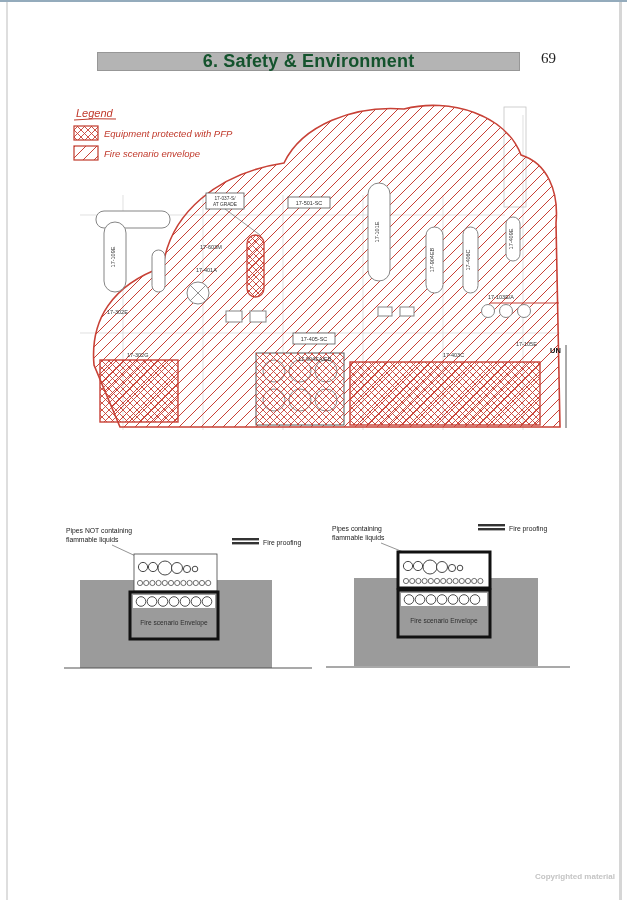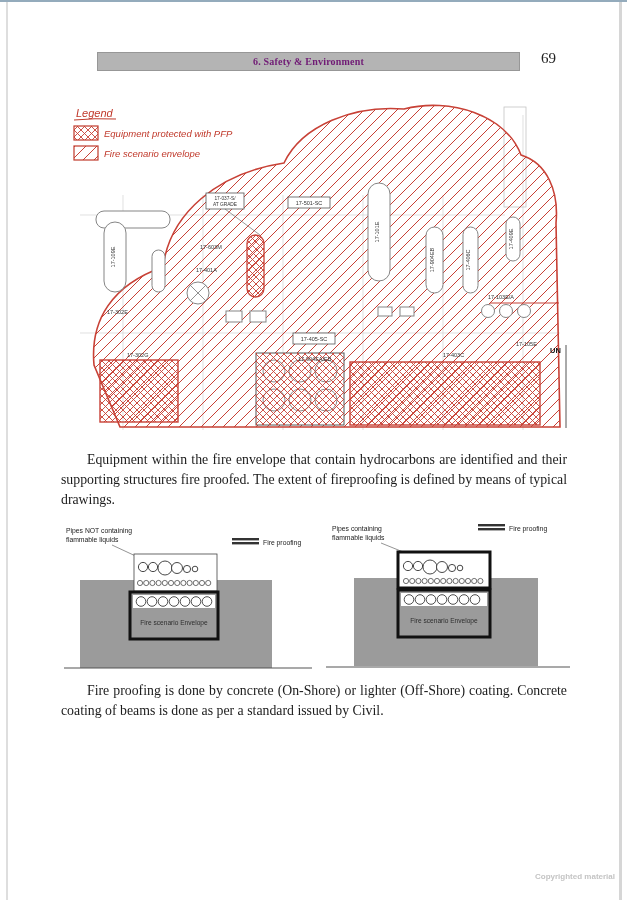--- a/index.html
+++ b/index.html
@@ -10,22 +10,22 @@
   .edge-top { position:absolute; left:0; top:0; width:627px; height:2px; background:#94abbc; }
   .edge-left { position:absolute; left:6px; top:2px; width:2px; height:898px; background:#dedede; }
   .edge-right { position:absolute; right:5px; top:2px; width:3px; height:898px; background:#d6d6d6; }
 
   .header-bar {
     position:absolute; left:97px; top:52px; width:423px; height:19px;
     background:#b4b4b4; border:1px solid #979797; box-sizing:border-box;
     display:flex; align-items:center; justify-content:center;
   }
   .header-title {
-    font-family:Liberation Serif, serif; font-weight:bold;
-    font-size:10px; color:#701a75; letter-spacing:0.2px;
+    font-family:Liberation Sans, sans-serif; font-weight:bold;
+    font-size:18px; color:#14532d; letter-spacing:0.2px;
   }
   .page-number { position:absolute; left:541px; top:50px; font-size:15px; color:#222; }
 
   .drawing { position:absolute; left:60px; top:95px; width:510px; height:350px; }
   .drawing svg { display:block; }
 
   .para {
     position:absolute; left:61px; width:506px; margin:0;
     font-size:13.8px; line-height:1.45; color:#1b1b1b;
     text-indent:26px; text-align:justify;
@@ -157,21 +157,20 @@
         <text x="16" y="22" font-size="11" font-family="Liberation Serif, serif" font-style="italic">Legend</text>
         <path d="M14,25 Q35,23 56,24" stroke="#c0392b" fill="none" stroke-width="1"></path>
         <rect x="14" y="31" width="24" height="14" fill="url(#hatchCross)" stroke="#c0392b" stroke-width="1.2"></rect>
         <text x="44" y="42" font-size="9.5" font-family="Liberation Serif, serif" font-style="italic">Equipment protected with PFP</text>
         <rect x="14" y="51" width="24" height="14" fill="url(#hatchDiag)" stroke="#c0392b" stroke-width="1.2"></rect>
         <text x="44" y="62" font-size="9.5" font-family="Liberation Serif, serif" font-style="italic">Fire scenario envelope</text>
       </g>
     </svg>
   </div>
 
-  <p class="para para-1">Equipment within the fire envelope that contain hydrocarbons are identified and their supporting structures fire proofed. The extent of fireproofing is defined by means of typical drawings.</p>
 
   <div class="figure figure-left">
     <svg width="252" height="158" viewBox="0 0 252 158">
       <text x="4" y="11" font-size="6.8" fill="#222">Pipes NOT containing</text>
       <text x="4" y="20" font-size="6.8" fill="#222">flammable liquids</text>
       <line x1="50" y1="23" x2="80" y2="37" stroke="#666" stroke-width="0.7"></line>
       <rect x="170" y="16" width="27" height="2.4" fill="#333"></rect>
       <rect x="170" y="20" width="27" height="2.4" fill="#333"></rect>
       <text x="201" y="23" font-size="6.8" fill="#222">Fire proofing</text>
 
@@ -258,16 +257,15 @@
         <circle cx="116" cy="81.5" r="4.8"></circle>
           <circle cx="127" cy="81.5" r="4.8"></circle>
           <circle cx="138" cy="81.5" r="4.8"></circle>
         <circle cx="149" cy="81.5" r="4.8"></circle>
       </g>
       <text x="118" y="105" font-size="6.6" fill="#2e2e2e" text-anchor="middle">Fire scenario Envelope</text>
       <line x1="0" y1="149" x2="244" y2="149" stroke="#555" stroke-width="1.2"></line>
     </svg>
   </div>
 
-  <p class="para para-2">Fire proofing is done by concrete (On-Shore) or lighter (Off-Shore) coating. Concrete coating of beams is done as per a standard issued by Civil.</p>
 
   <div class="copyright">Copyrighted material</div>
 </div>
 
 </body></html>

